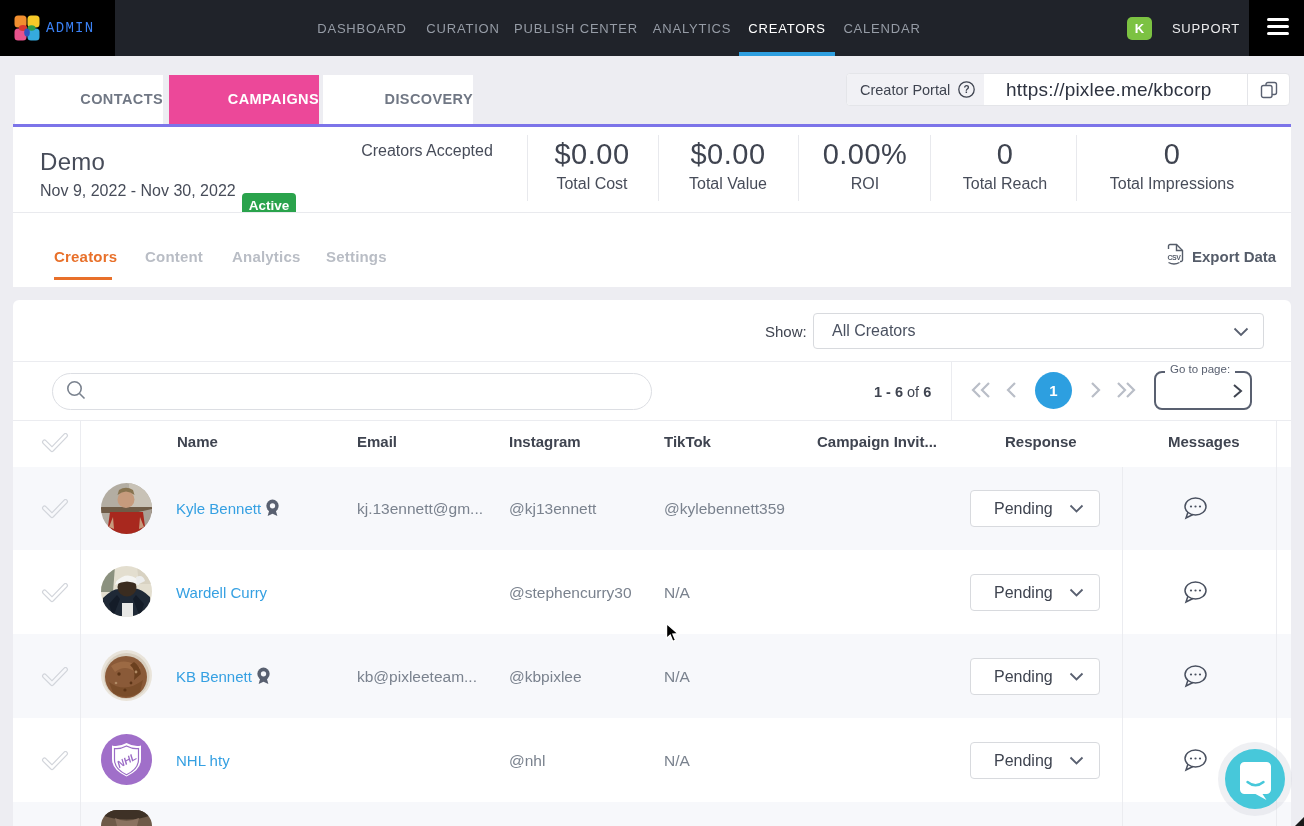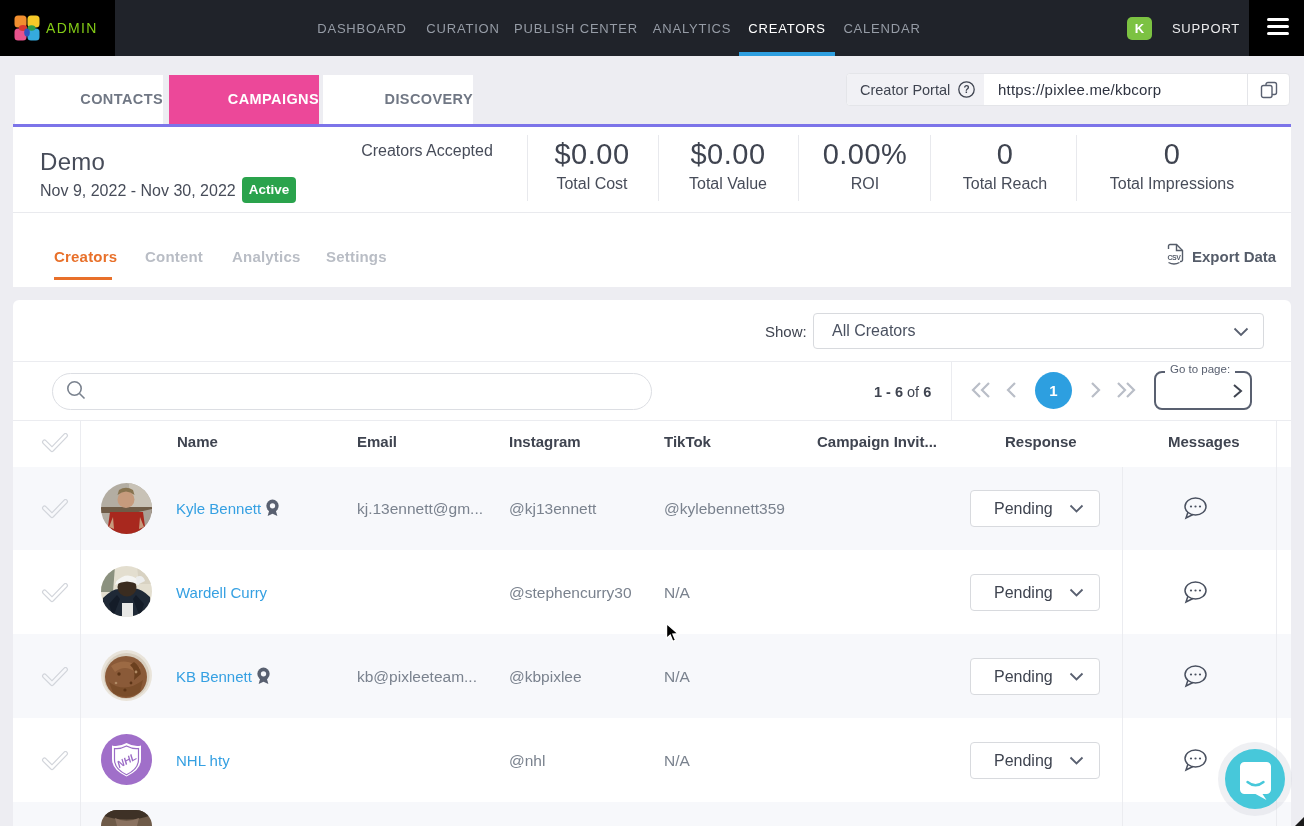--- a/index.html
+++ b/index.html
@@ -3,44 +3,44 @@
 <meta charset="utf-8">
 <style>
   * { margin:0; padding:0; box-sizing:border-box; }
   html,body { width:1304px; height:826px; overflow:hidden; }
   body { font-family:"Liberation Sans", sans-serif; background:#ededf2; position:relative; }
   .abs { position:absolute; }
 
   
   .nav { position:absolute; left:0; top:0; width:1304px; height:56px; background:#20232a; }
   .nav-black { position:absolute; left:0; top:0; width:115px; height:56px; background:#000; }
-  .admin-txt { position:absolute; left:46px; top:20px; color:#84cc16; font-size:14px; letter-spacing:1.3px; }
+  .admin-txt { position:absolute; left:46px; top:20px; color:#3b82f6; font-size:14px; letter-spacing:1.3px;font-family:Liberation Mono, monospace; }
   .nav-item { position:absolute; top:21px; color:#969ca6; font-size:13px; letter-spacing:0.8px; font-weight:400; transform:translateX(-50%); white-space:nowrap; }
   .nav-item.active { color:#fff; }
   .nav-underline { position:absolute; left:739px; top:52px; width:96px; height:4px; background:#2e9fe0; }
   .k-badge { position:absolute; left:1127px; top:17px; width:25px; height:23px; background:#7cc242; border-radius:5px; color:#fff; font-size:13px; font-weight:bold; text-align:center; line-height:23px; }
   .support { position:absolute; left:1206px; top:21px; color:#ececee; font-size:13px; letter-spacing:0.8px; transform:translateX(-50%); }
   .ham-block { position:absolute; left:1249px; top:0; width:55px; height:56px; background:#000; }
   .ham-bar { position:absolute; left:18px; width:22px; height:3px; background:#fff; border-radius:2px; }
 
   
   .tab { position:absolute; top:75px; height:49px; background:#fff; color:#707784; font-size:14.5px; font-weight:bold; letter-spacing:0.4px; text-align:right; line-height:49px; }
   .tab.sel { background:#ec4899; color:#fff; }
   .purple-line { position:absolute; left:13px; top:124px; width:1278px; height:3px; background:#7c74e9; }
 
   .portal { position:absolute; left:846px; top:73px; width:444px; height:33px; background:#fff; border-radius:4px; border:1px solid #e4e5e9; display:flex; }
   .portal-label { width:137px; background:#f1f1f5; display:flex; align-items:center; font-size:14.5px; color:#3f4450; border-radius:4px 0 0 4px; }
-  .portal-url { flex:1; display:flex; align-items:center; padding-left:14px; font-size:15px; color:#2e3340; font-weight:400; letter-spacing:0.2px; }
+  .portal-url { flex:1; display:flex; align-items:center; padding-left:22px; font-size:19px; color:#2e3340; font-weight:400; letter-spacing:0.2px; }
   .portal-copy { width:42px; border-left:1px solid #e4e5e9; display:flex; align-items:center; justify-content:center; }
 
   
   .hdr { position:absolute; left:13px; top:127px; width:1278px; height:85px; background:#fff; }
   .demo-title { position:absolute; left:40px; top:148px; font-size:24px; color:#474c59; letter-spacing:0.3px; }
   .demo-date { position:absolute; left:40px; top:182px; font-size:16px; color:#474c59; }
-  .active-badge { position:absolute; left:242px; top:177px; width:54px; height:26px; background:#2aa34c; border-radius:4px; color:#fff; font-size:13.5px; font-weight:bold; text-align:center; line-height:26px; }
+  .active-badge { position:absolute; left:242px; top:193px; width:54px; height:26px; background:#2aa34c; border-radius:4px; color:#fff; font-size:13.5px; font-weight:bold; text-align:center; line-height:26px; }
   .stat { position:absolute; top:138px; text-align:center; }
   .stat .num { font-size:29px; color:#3f4450; font-weight:400; letter-spacing:0.5px; }
   .stat .lbl { font-size:16px; color:#474c59; margin-top:4px; white-space:nowrap; }
   .stat-div { position:absolute; top:135px; width:1px; height:66px; background:#e8e9ed; }
 
   
   .tabs2 { position:absolute; left:13px; top:212px; width:1278px; height:75px; background:#fff; border-top:1px solid #e9eaee; }
   .t2 { position:absolute; top:35px; font-size:15px; font-weight:bold; color:#b9bdc5; letter-spacing:0.2px; white-space:nowrap; }
   .t2.on { color:#e8702a; }
   .t2-line { position:absolute; left:41px; top:64px; width:58px; height:3px; background:#e8702a; }

